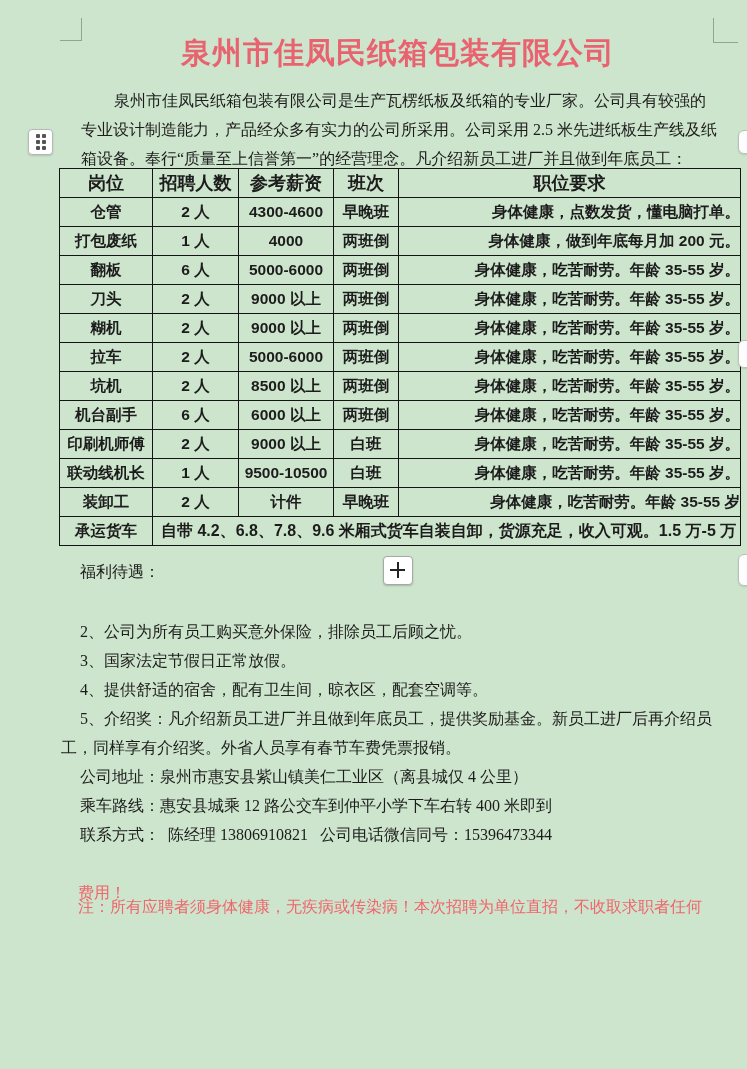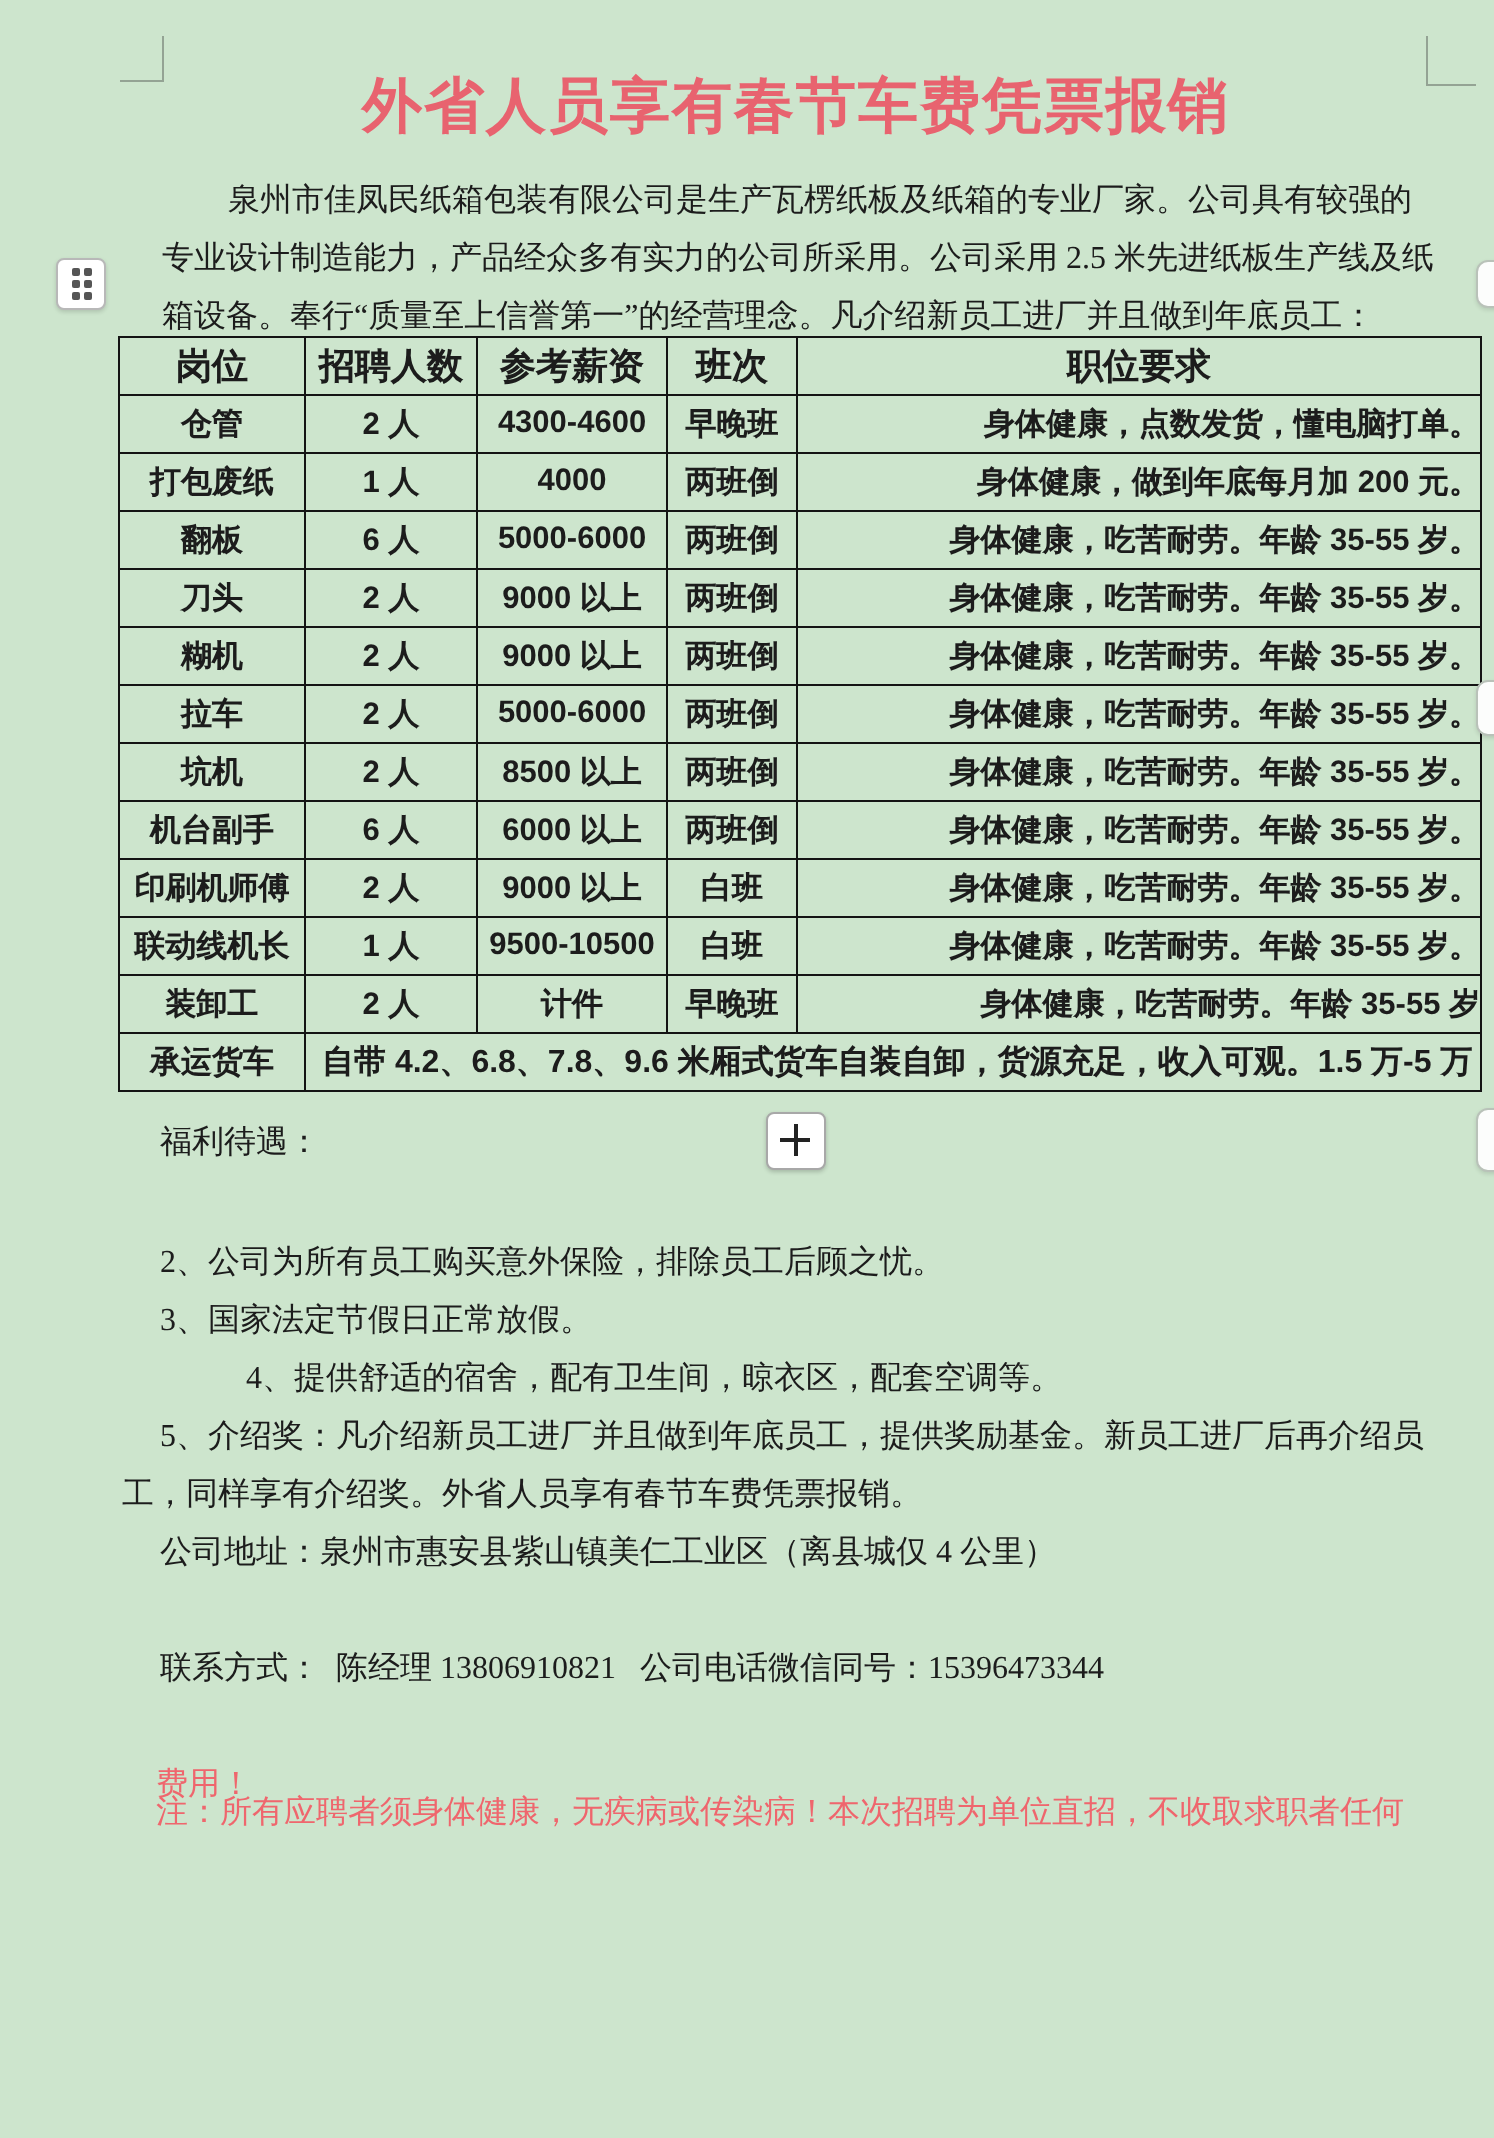--- a/index.html
+++ b/index.html
@@ -89,21 +89,21 @@
 </head>
 <body>
 
 <div class="page">
 
   <div class="crop tl-v"></div>
   <div class="crop tl-h"></div>
   <div class="crop tr-v"></div>
   <div class="crop tr-h"></div>
 
-  <div class="doc-title">外省人员享有春节车费凭票报销</div>
+  <div class="doc-title">泉州市佳凤民纸箱包装有限公司</div>
 
   <div class="intro">
     <div class="line first">泉州市佳凤民纸箱包装有限公司是生产瓦楞纸板及纸箱的专业厂家。公司具有较强的</div>
     <div class="line">专业设计制造能力，产品经众多有实力的公司所采用。公司采用 2.5 米先进纸板生产线及纸</div>
     <div class="line">箱设备。奉行“质量至上信誉第一”的经营理念。凡介绍新员工进厂并且做到年底员工：</div>
   </div>
 
   <div class="drag-handle">
     <i></i>
       <i></i>
@@ -215,21 +215,22 @@
 
   <div class="plus-handle"></div>
 
   <div class="edge-tab t1"></div>
   <div class="edge-tab t2"></div>
   <div class="edge-tab t3"></div>
 
   <div class="bodyline" style="top:561px;">福利待遇：</div>
   <div class="bodyline" style="top:621px;">2、公司为所有员工购买意外保险，排除员工后顾之忧。</div>
   <div class="bodyline" style="top:650px;">3、国家法定节假日正常放假。</div>
-  <div class="bodyline" style="top:679px;margin-left:43px;">4、提供舒适的宿舍，配有卫生间，晾衣区，配套空调等。</div>
+  <div class="bodyline" style="top:679px;">4、提供舒适的宿舍，配有卫生间，晾衣区，配套空调等。</div>
   <div class="bodyline" style="top:708px;">5、介绍奖：凡介绍新员工进厂并且做到年底员工，提供奖励基金。新员工进厂后再介绍员</div>
   <div class="bodyline outdent" style="top:737px;">工，同样享有介绍奖。外省人员享有春节车费凭票报销。</div>
   <div class="bodyline" style="top:766px;">公司地址：泉州市惠安县紫山镇美仁工业区（离县城仅 4 公里）</div>
+  <div class="bodyline" style="top:795px;">乘车路线：惠安县城乘 12 路公交车到仲平小学下车右转 400 米即到</div>
   <div class="bodyline" style="top:824px;">联系方式：  陈经理 13806910821   公司电话微信同号：15396473344</div>
   <div class="bodyline note" style="top:853px;margin-top:43px;">注：所有应聘者须身体健康，无疾病或传染病！本次招聘为单位直招，不收取求职者任何</div>
   <div class="bodyline note" style="top:882px;">费用！</div>
 
 </div>
 
 </body></html>

